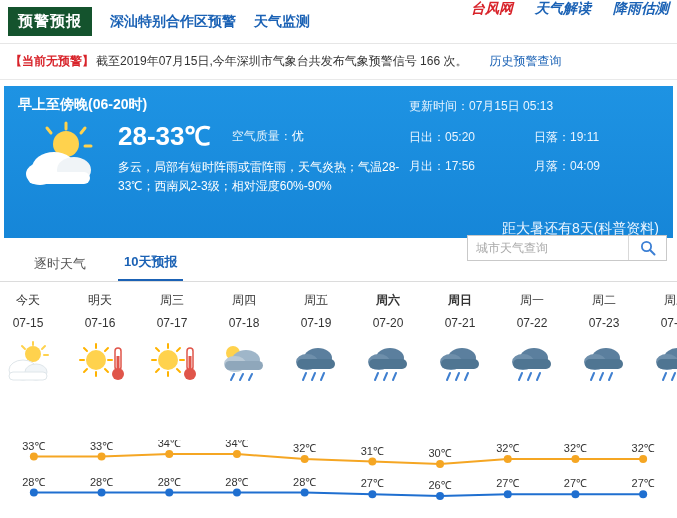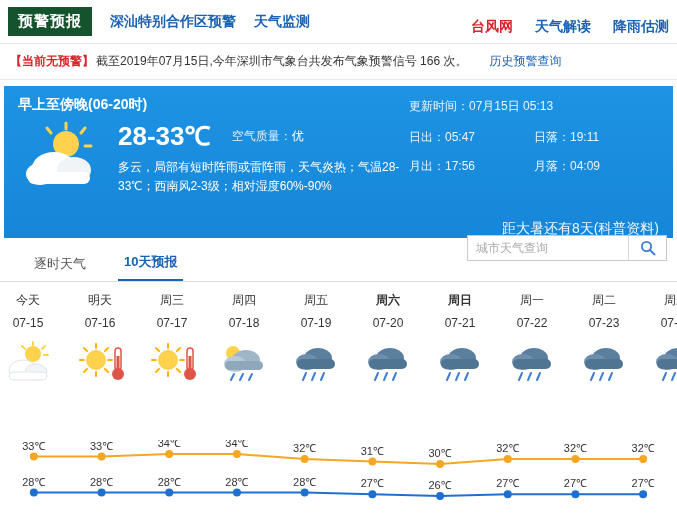--- a/index.html
+++ b/index.html
@@ -37,21 +37,22 @@
     font-weight: bold;
     margin-left: 18px;
     white-space: nowrap;
   }
   .nav-right {
     position: absolute;
     right: 8px;
     top: 0;
     height: 36px;
     display: flex;
-    align-items: flex-end;
+    align-items: flex-start;
+    font-style: italic;
   }
   .nav-right .nav-item { margin-left: 22px; }
   .nav-red { color: #d8232a; }
 
   
   .notice {
     height: 36px;
     display: flex;
     align-items: center;
     padding-left: 10px;
@@ -228,21 +229,21 @@
         </div>
       </div>
     </div>
 
     <div class="panel-right">
       <div class="pr-line">
         <span>更新时间：</span><span>07月15日 05:13</span>
       </div>
       <div class="pr-grid">
         <div>
-          <span>日出：</span><span>05:47</span>
+          <span>日出：</span><span>05:20</span>
         </div>
         <div>
           <span>日落：</span><span>19:11</span>
         </div>
       </div>
       <div class="pr-grid">
         <div>
           <span>月出：</span><span>17:56</span>
         </div>
         <div>

